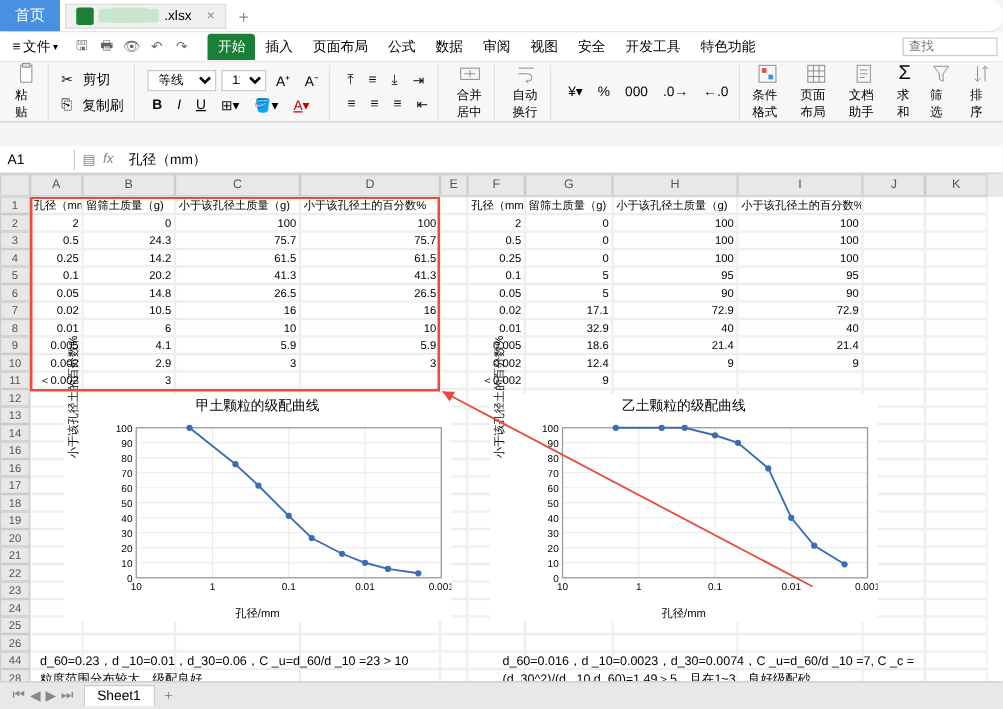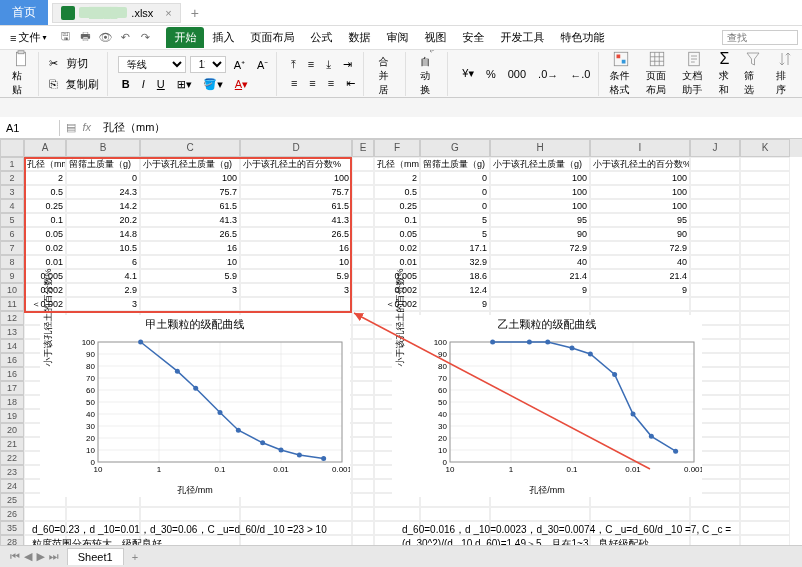--- a/index.html
+++ b/index.html
@@ -1,17 +1,17 @@
 <!DOCTYPE html>
 <html><head>
 <meta charset="utf-8">
 <style>
 * { margin: 0; padding: 0; box-sizing: border-box; font-family: "Microsoft YaHei", Arial, sans-serif; }
 body { background: #f5f5f5; width: 802px; height: 567px; overflow: hidden; font-size: 11px; }
-.title-bar { display: flex; background: #fff; border-bottom: 1px solid #ddd; height: 26px; align-items: center; }
+.title-bar { display: flex; background: #fff; border-bottom: 1px solid #ddd; height: 26px; align-items: center; border-radius: 11px; }
 .tab-home { background: #4a90e2; color: #fff; padding: 4px 12px; font-size: 12px; }
 .tab-file { display: flex; align-items: center; background: #f0f0f0; padding: 2px 8px; margin-left: 4px; border: 1px solid #ddd; font-size: 11px; gap: 4px; }
 .tab-file .icon-xls { width: 14px; height: 14px; background: #1a7f37; border-radius:2px; display:inline-block; }
 .tab-close { margin-left: 8px; color: #888; cursor: pointer; }
 .tab-plus { padding: 4px 10px; color: #888; font-size: 14px; }
 .menu-bar { display: flex; background: #fff; height: 24px; align-items: center; padding: 0 4px; gap: 2px; border-bottom: 1px solid #e0e0e0; font-size: 11px; }
 .menu-file { display: flex; align-items: center; padding: 2px 6px; gap: 2px; }
 .menu-icons { display: flex; gap: 6px; padding: 0 4px; }
 .menu-icon { width: 14px; height: 14px; color: #666; display:flex; align-items:center; justify-content:center; }
 .ribbon-tabs { display: flex; gap: 0; margin-left: 8px; }
@@ -109,21 +109,21 @@
         <span>✂</span>
         <span class="tb-btn">剪切</span>
       </div>
     <div class="tb-row">
         <span>⎘</span>
         <span class="tb-btn">复制刷</span>
       </div>
   </div>
   <div class="tb-group">
     <div class="tb-row">
-      <select class="font-select" style="width:68px"><option>等线</option></select>
+      <select class="font-select" style="width:55px"><option>等线</option></select>
       <select class="font-select" style="width:36px"><option>11</option></select>
       <span class="tb-btn">A⁺</span>
       <span class="tb-btn">A⁻</span>
     </div>
     <div class="tb-row">
       <span class="tb-btn"><b>B</b></span>
       <span class="tb-btn"><i>I</i></span>
       <span class="tb-btn"><u>U</u></span>
       <span class="tb-btn">⊞▾</span>
       <span class="tb-btn">🪣▾</span>
@@ -593,21 +593,21 @@
         <div class="cell colD"></div>
         <div class="cell colE"></div>
         <div class="cell colF"></div>
         <div class="cell colG"></div>
         <div class="cell colH"></div>
         <div class="cell colI"></div>
         <div class="cell colJ"></div>
         <div class="cell colK"></div>
       </div>
       <div class="row">
-        <div class="row-h">35</div>
+        <div class="row-h">44</div>
         <div class="cell colA"></div>
         <div class="cell colB"></div>
         <div class="cell colC"></div>
         <div class="cell colD"></div>
         <div class="cell colE"></div>
         <div class="cell colF"></div>
         <div class="cell colG"></div>
         <div class="cell colH"></div>
         <div class="cell colI"></div>
         <div class="cell colJ"></div>
@@ -647,21 +647,21 @@
 
   <svg class="arrow-line" style="left:350px; top:170px; width:310px; height:170px">
     <defs>
         <marker id="ah" markerWidth="8" markerHeight="8" refX="6" refY="3" orient="auto">
           <path d="M0,0 L6,3 L0,6 Z" fill="#e74c3c"></path>
         </marker>
       </defs>
     <line x1="300" y1="160" x2="4" y2="4" stroke="#e74c3c" stroke-width="1.5" marker-end="url(#ah)"></line>
   </svg>
 
-  <div class="chart" style="left:40px; top:176px">
+  <div class="chart" style="left:51px; top:176px">
     <div class="chart-title">甲土颗粒的级配曲线</div>
     <div class="chart-body">
       <div class="chart-ylab">小于该孔径土的百分数%</div>
       <svg width="280" height="150" id="chartL">
           <line x1="28" y1="128" x2="272" y2="128" stroke="#ddd" stroke-width="0.5"></line>
           <text x="25" y="131" text-anchor="end" font-size="8">0</text>
           <line x1="28" y1="116" x2="272" y2="116" stroke="#ddd" stroke-width="0.5"></line>
           <text x="25" y="119" text-anchor="end" font-size="8">10</text>
           <line x1="28" y1="104" x2="272" y2="104" stroke="#ddd" stroke-width="0.5"></line>
           <text x="25" y="107" text-anchor="end" font-size="8">20</text>

